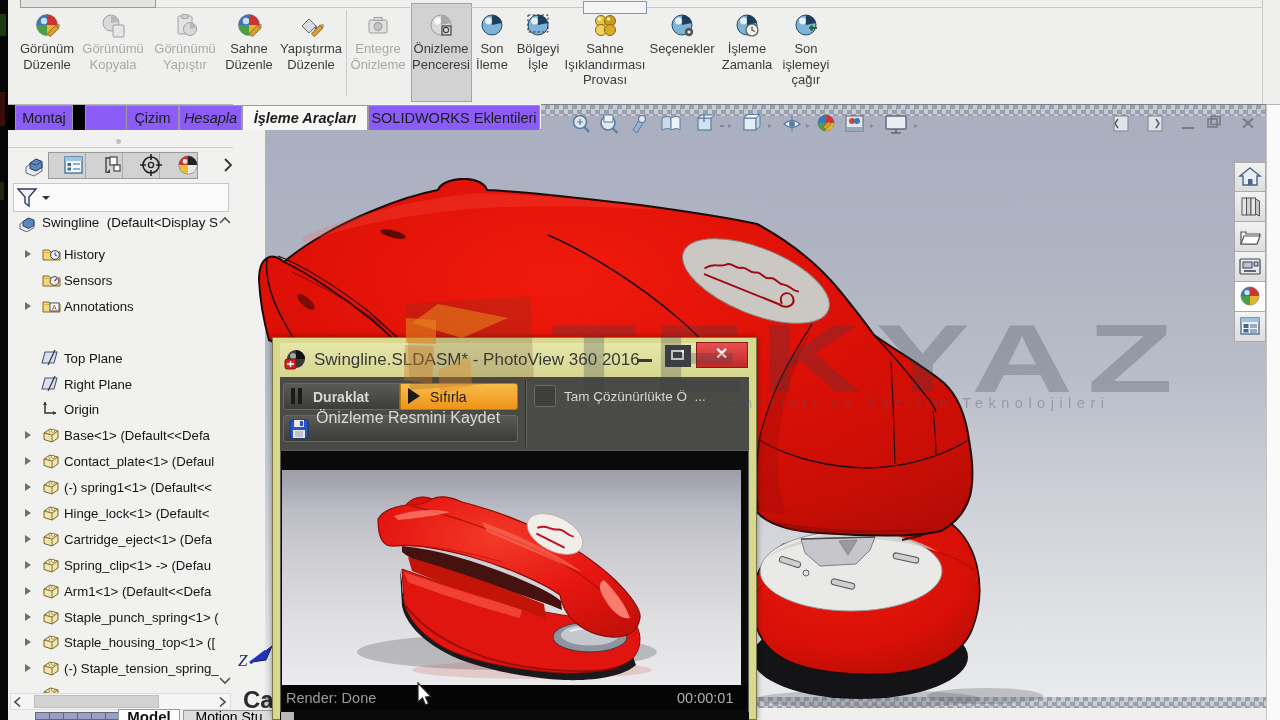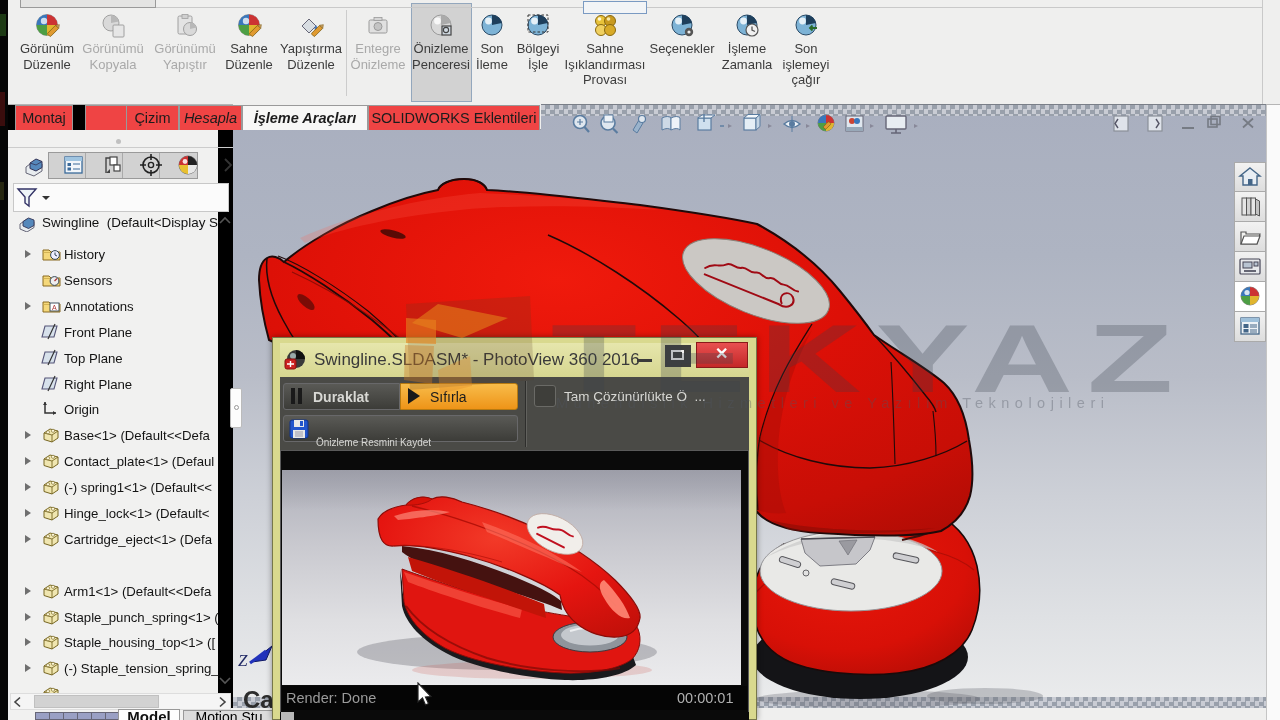--- a/index.html
+++ b/index.html
@@ -3,23 +3,23 @@
 <style>
 *{margin:0;padding:0;box-sizing:border-box;}
 html,body{width:1280px;height:720px;overflow:hidden;}
 body{font-family:"Liberation Sans",sans-serif;position:relative;background:#000;}
 #page{position:absolute;left:0;top:0;width:1280px;height:720px;overflow:hidden;}
 .abs{position:absolute;}
 #ribbon{left:8px;top:0;width:1272px;height:105px;background:#efefee;border-bottom:1px solid #b5b5b5;}
 .rbtn{position:absolute;top:10px;text-align:center;font-size:13px;line-height:15.5px;color:#3c3c3c;}
 .dis{color:#a9a9a9;}
 .rsep{position:absolute;top:10px;width:1px;height:86px;background:#cccccc;}
-.tab{position:absolute;top:105px;height:25px;background:#ef4444;border:1px solid #9a9a9a;border-bottom:none;font-size:14.5px;color:#1c1c1c;text-align:center;line-height:24px;white-space:nowrap;z-index:16;}
+.tab{position:absolute;top:105px;height:25px;background:#8b5cf6;border:1px solid #9a9a9a;border-bottom:none;font-size:14.5px;color:#1c1c1c;text-align:center;line-height:24px;white-space:nowrap;z-index:16;}
 .tab.act{background:#f7f7f6;font-weight:bold;}
-#lpanel{left:8px;top:130px;width:210px;height:590px;background:#f1f1f0;}
+#lpanel{left:8px;top:130px;width:257px;height:590px;background:#f1f1f0;}
 .titem{position:absolute;left:0;width:225px;height:26px;font-size:13.2px;color:#141414;white-space:nowrap;overflow:hidden;}
 .titem .lbl{position:absolute;left:56px;top:5px;}
 .exp{position:absolute;left:17px;top:8px;width:0;height:0;border-left:6px solid #6f6f6f;border-top:4.5px solid transparent;border-bottom:4.5px solid transparent;}
 #vp{left:233px;top:104px;width:1033px;height:604px;background:linear-gradient(180deg,#a9afbf 0%,#aeb4c2 25%,#b9bdc8 45%,#cdd0d7 65%,#dfe1e4 85%,#ebeced 100%);}
 .checker{background:conic-gradient(#99a0ab 0 25%,#c9ccd4 0 50%,#99a0ab 0 75%,#c9ccd4 0) 0 0/9px 9px;}
 #pv{left:272px;top:337px;width:485px;height:383px;z-index:50;}
 #wm{left:0;top:0;width:1280px;height:720px;z-index:90;pointer-events:none;}
 </style></head>
 <body>
 <div id="page">
@@ -379,39 +379,32 @@
       <div class="titem" style="top:164px;">
         <div class="exp"></div>
         <svg class="abs" style="left:33px;top:2px;" width="20" height="19" viewBox="0 0 20 19">
           <path d="M2 6 L2 16 L19 16 L19 8 L10 8 L8 6 Z" fill="#f5d87a" stroke="#8a6a20" stroke-width="1"></path>
           <path d="M2 8.5 L19 8.5" stroke="#caa94a" stroke-width="0.8"></path>
           <rect x="9" y="7" width="9" height="8" fill="#fff" stroke="#345" stroke-width="0.9"></rect>
           <text x="11" y="14" font-size="7" fill="#a33" font-family="Liberation Sans">A</text>
         </svg>
         <span class="lbl">Annotations</span>
       </div>
-      <div class="titem" style="top:190px;">
+      <div class="titem" style="top:216px;">
         <svg class="abs" style="left:33px;top:2px;" width="20" height="19" viewBox="0 0 20 19">
           <path d="M4 4 L16 4 L13 15 L1 15 Z" fill="rgba(190,210,230,0.5)" stroke="#557" stroke-width="1.1"></path>
           <path d="M14 2 L7 17" stroke="#333" stroke-width="1.2"></path>
         </svg>
-        <span class="lbl">Front Plane</span>
-      </div>
-      <div class="titem" style="top:216px;">
+        <span class="lbl">Top Plane</span>
+      </div>
+      <div class="titem" style="top:242px;">
         <svg class="abs" style="left:33px;top:2px;" width="20" height="19" viewBox="0 0 20 19">
           <path d="M4 4 L16 4 L13 15 L1 15 Z" fill="rgba(190,210,230,0.5)" stroke="#557" stroke-width="1.1"></path>
           <path d="M14 2 L7 17" stroke="#333" stroke-width="1.2"></path>
         </svg>
-        <span class="lbl">Top Plane</span>
-      </div>
-      <div class="titem" style="top:242px;">
-        <svg class="abs" style="left:33px;top:2px;" width="20" height="19" viewBox="0 0 20 19">
-          <path d="M4 4 L16 4 L13 15 L1 15 Z" fill="rgba(190,210,230,0.5)" stroke="#557" stroke-width="1.1"></path>
-          <path d="M14 2 L7 17" stroke="#333" stroke-width="1.2"></path>
-        </svg>
         <span class="lbl">Right Plane</span>
       </div>
       <div class="titem" style="top:267px;">
         <svg class="abs" style="left:33px;top:2px;" width="20" height="19" viewBox="0 0 20 19">
           <path d="M4 3 L4 14 L15 14" fill="none" stroke="#333" stroke-width="1.5"></path>
           <path d="M4 3 l-2 3 4 0 Z M15 14 l-3 -2 0 4 Z" fill="#333"></path>
         </svg>
         <span class="lbl">Origin</span>
       </div>
       <div class="titem" style="top:293px;">
@@ -456,20 +449,30 @@
       </div>
       <div class="titem" style="top:397px;">
         <div class="exp"></div>
         <svg class="abs" style="left:33px;top:2px;" width="20" height="19" viewBox="0 0 20 19">
           <path d="M3 8 l6 -4 8 2 0 7 -6 4 -8 -2.5 Z" fill="#f0e6b0" stroke="#776622" stroke-width="1"></path>
           <path d="M3 8 l8 2 6 -4 M11 10 l0 7" fill="none" stroke="#776622" stroke-width="0.9"></path>
           <circle cx="7" cy="7.2" r="1.6" fill="#fbf6da" stroke="#776622" stroke-width="0.6"></circle>
           <circle cx="12" cy="5.8" r="1.6" fill="#fbf6da" stroke="#776622" stroke-width="0.6"></circle>
         </svg>
         <span class="lbl">Cartridge_eject&lt;1&gt; (Defa</span>
+      </div>
+      <div class="titem" style="top:423px;">
+        <div class="exp"></div>
+        <svg class="abs" style="left:33px;top:2px;" width="20" height="19" viewBox="0 0 20 19">
+          <path d="M3 8 l6 -4 8 2 0 7 -6 4 -8 -2.5 Z" fill="#f0e6b0" stroke="#776622" stroke-width="1"></path>
+          <path d="M3 8 l8 2 6 -4 M11 10 l0 7" fill="none" stroke="#776622" stroke-width="0.9"></path>
+          <circle cx="7" cy="7.2" r="1.6" fill="#fbf6da" stroke="#776622" stroke-width="0.6"></circle>
+          <circle cx="12" cy="5.8" r="1.6" fill="#fbf6da" stroke="#776622" stroke-width="0.6"></circle>
+        </svg>
+        <span class="lbl">Spring_clip&lt;1&gt; -&gt; (Defau</span>
       </div>
       <div class="titem" style="top:449px;">
         <div class="exp"></div>
         <svg class="abs" style="left:33px;top:2px;" width="20" height="19" viewBox="0 0 20 19">
           <path d="M3 8 l6 -4 8 2 0 7 -6 4 -8 -2.5 Z" fill="#f0e6b0" stroke="#776622" stroke-width="1"></path>
           <path d="M3 8 l8 2 6 -4 M11 10 l0 7" fill="none" stroke="#776622" stroke-width="0.9"></path>
           <circle cx="7" cy="7.2" r="1.6" fill="#fbf6da" stroke="#776622" stroke-width="0.6"></circle>
           <circle cx="12" cy="5.8" r="1.6" fill="#fbf6da" stroke="#776622" stroke-width="0.6"></circle>
         </svg>
         <span class="lbl">Arm1&lt;1&gt; (Default&lt;&lt;Defa</span>
@@ -547,21 +550,21 @@
       <div class="abs" style="left:262px;top:48px;width:22px;height:22px;background:#3e3e3a;border:1px solid #6a6a66;border-radius:3px;"></div>
       <div class="abs" style="left:292px;top:52px;font-size:13.5px;color:#d8d8d4;white-space:nowrap;">Tam Çözünürlükte Ö&nbsp; ...</div>
       <div class="abs" style="left:11px;top:78px;width:235px;height:27px;background:linear-gradient(#5a5a56,#3c3c38);border:1px solid #68686a;border-radius:3px;"></div>
       <svg class="abs" style="left:16px;top:81px;" width="22" height="22" viewBox="0 0 22 22">
 <rect x="2" y="2" width="18" height="18" rx="2" fill="#2255cc" stroke="#113388"></rect>
 <rect x="6" y="2" width="10" height="7" fill="#e8e8e8"></rect>
         <rect x="12" y="3" width="3" height="5" fill="#2255cc"></rect>
 <rect x="5" y="12" width="12" height="8" fill="#e8e8e8"></rect>
         <path d="M7 14 h8 M7 16 h8 M7 18 h8" stroke="#99a" stroke-width="1"></path>
       </svg>
-      <div class="abs" style="left:44px;top:100px;font-size:10px;color:#d8d8d4;white-space:nowrap;">Önizleme Resmini Kaydet</div>
+      <div class="abs" style="left:44px;top:72px;font-size:16px;color:#d8d8d4;white-space:nowrap;">Önizleme Resmini Kaydet</div>
       <div class="abs" style="left:8px;top:113px;width:469px;height:270px;background:#0a0a0a;border:1px solid #5a5a5a;"></div>
       <div class="abs" style="left:10px;top:133px;width:459px;height:215px;background:linear-gradient(175deg,#b4b5bd 0%,#c6c7cc 30%,#dcdcdf 60%,#e9e9ea 100%);"></div>
       <svg class="abs" style="left:10px;top:133px;" width="459" height="215" viewBox="0 0 459 215">
         <defs>
 <radialGradient id="mhead" cx="0.45" cy="0.3" r="0.9">
  <stop offset="0" stop-color="#f23a28"></stop>
             <stop offset="0.5" stop-color="#e51510"></stop>
             <stop offset="1" stop-color="#bc0f08"></stop>
 </radialGradient>
 <linearGradient id="mfloor" x1="0" y1="0" x2="0" y2="1">

